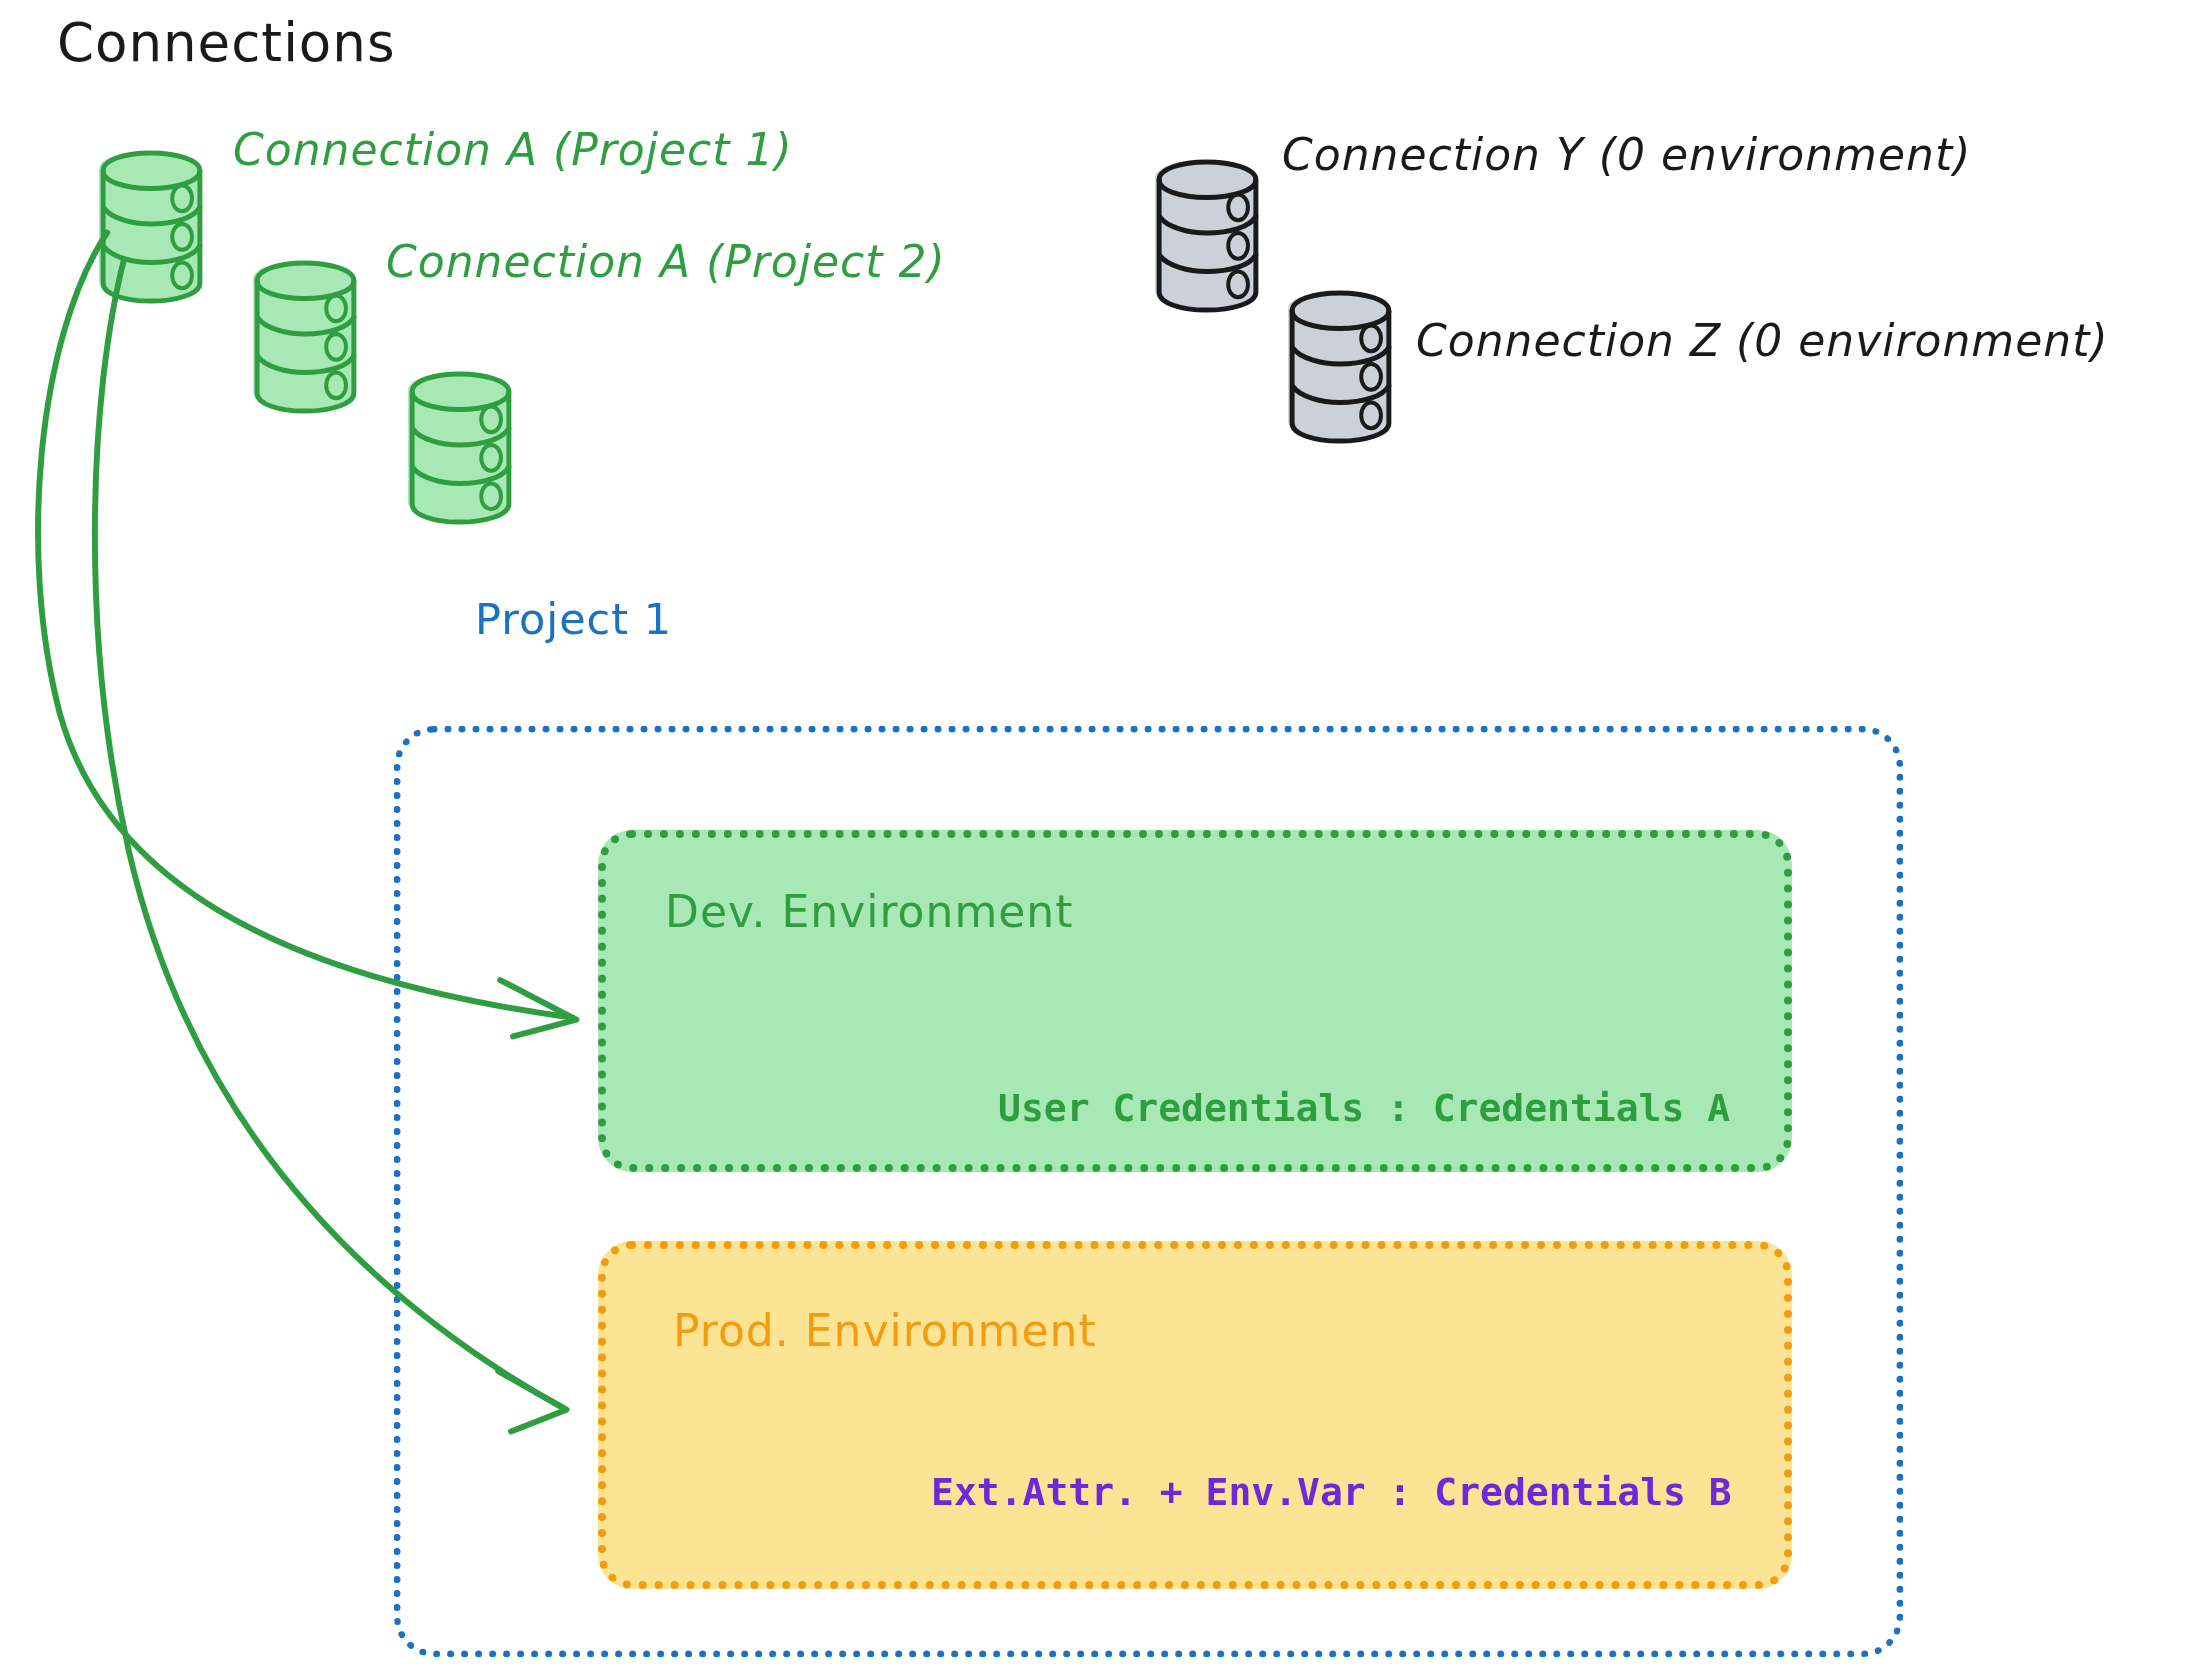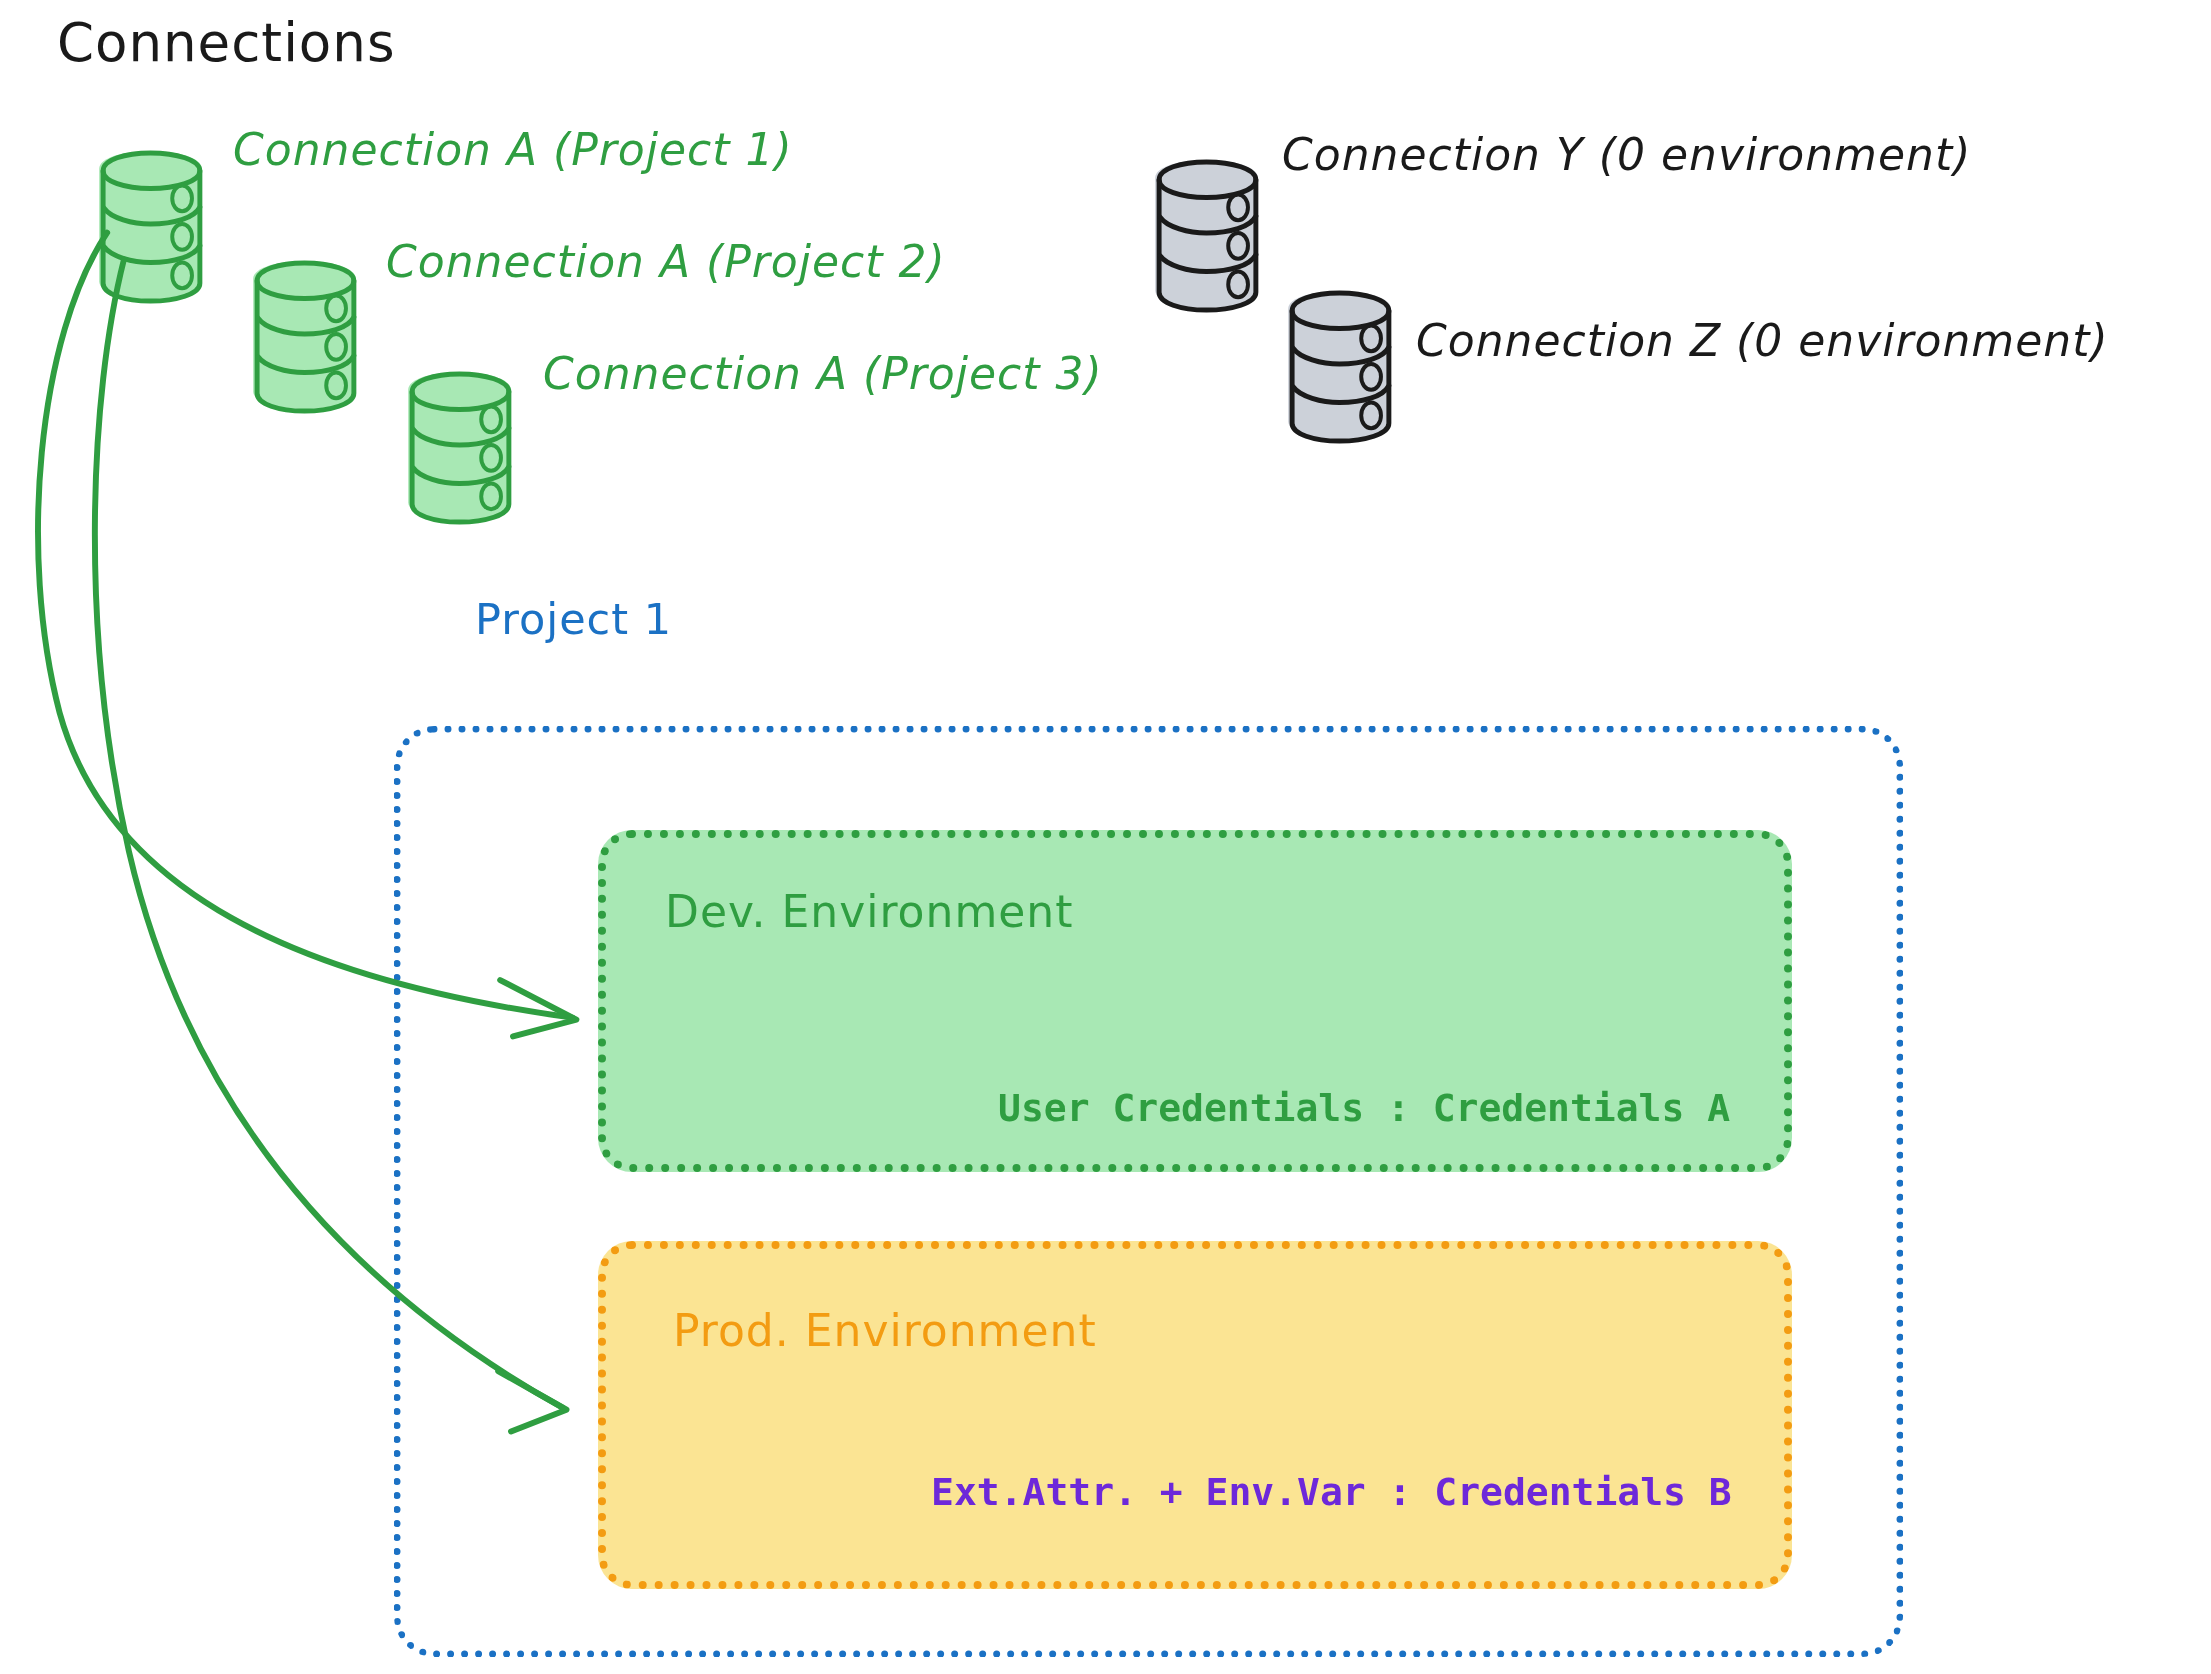--- a/index.html
+++ b/index.html
@@ -174,21 +174,20 @@
         <path d="M8 24 C8 13 30 6 56 6 C82 6 106 13 106 24 L106 138 C106 149 82 156 56 156 C30 156 8 149 8 138 Z" fill="none" stroke="#2f9e41" stroke-width="5" stroke-linecap="round"></path>
         <path d="M8 24 C8 35 30 42 56 42 C82 42 106 35 106 24" fill="none" stroke="#2f9e41" stroke-width="5" stroke-linecap="round"></path>
         <path d="M9 62 C16 72 38 78 56 78 C80 78 100 72 106 61" fill="none" stroke="#2f9e41" stroke-width="5" stroke-linecap="round"></path>
         <path d="M9 101 C16 111 38 117 56 117 C80 117 100 111 106 100" fill="none" stroke="#2f9e41" stroke-width="5" stroke-linecap="round"></path>
         <ellipse cx="88" cy="52" rx="10" ry="13" fill="none" stroke="#2f9e41" stroke-width="4"></ellipse>
         <ellipse cx="88" cy="91" rx="10" ry="13" fill="none" stroke="#2f9e41" stroke-width="4"></ellipse>
         <ellipse cx="88" cy="130" rx="10" ry="13" fill="none" stroke="#2f9e41" stroke-width="4"></ellipse>
       </g>
     </svg>
   </div>
-  <div class="hand-i conn-label green" style="left:543px; top:348px;">Connection A (Project 3)</div>
 
   <div class="db" style="left:1151px; top:156px;">
     <svg width="111" height="158" viewBox="0 0 112 160" aria-hidden="true">
       <g>
         <path d="M4 22 C4 11 28 4 56 4 C84 4 108 11 108 22 L108 136 C108 147 84 154 56 154 C28 154 4 147 4 136 Z" fill="#ccd1d9" stroke="none"></path>
         <path d="M8 24 C8 13 30 6 56 6 C82 6 106 13 106 24 L106 138 C106 149 82 156 56 156 C30 156 8 149 8 138 Z" fill="none" stroke="#1a1a1a" stroke-width="5" stroke-linecap="round"></path>
         <path d="M8 24 C8 35 30 42 56 42 C82 42 106 35 106 24" fill="none" stroke="#1a1a1a" stroke-width="5" stroke-linecap="round"></path>
         <path d="M9 62 C16 72 38 78 56 78 C80 78 100 72 106 61" fill="none" stroke="#1a1a1a" stroke-width="5" stroke-linecap="round"></path>
         <path d="M9 101 C16 111 38 117 56 117 C80 117 100 111 106 100" fill="none" stroke="#1a1a1a" stroke-width="5" stroke-linecap="round"></path>
         <ellipse cx="88" cy="52" rx="10" ry="13" fill="none" stroke="#1a1a1a" stroke-width="4"></ellipse>

